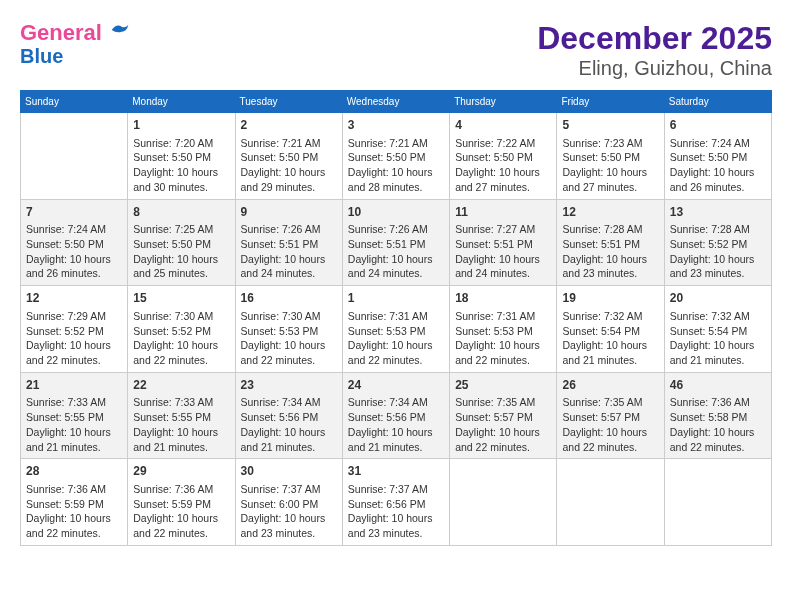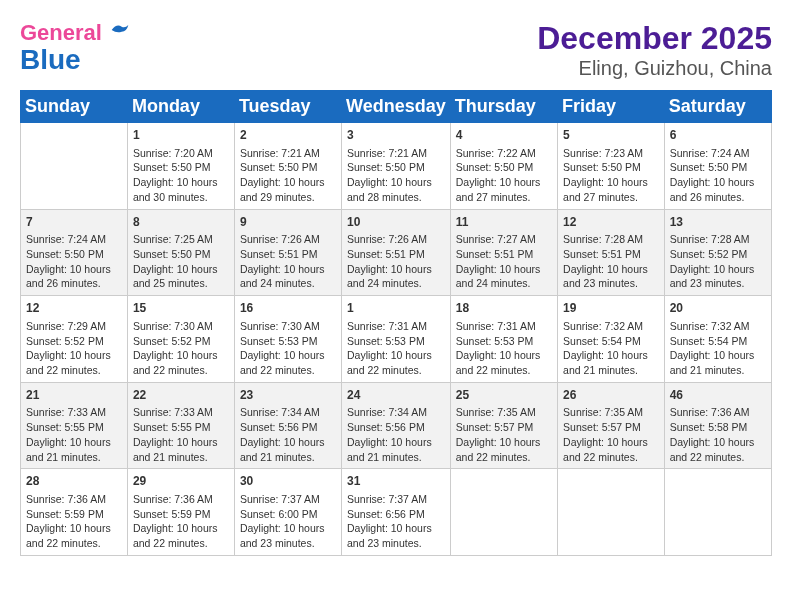--- a/index.html
+++ b/index.html
@@ -49,22 +49,22 @@
     table {
       width: 100%;
       border-collapse: collapse;
       font-size: 10.5px;
     }
     thead tr th {
       background-color: #1a6bbf;
       color: #fff;
       padding: 5px 4px;
       text-align: left;
-      font-size: 18px;
-      font-weight: bold;
+      font-size: 10px;
+      font-weight: normal;
       border: 1px solid #1a6bbf;
     }
     tbody tr td {
       border: 1px solid #ccc;
       padding: 4px 5px;
       vertical-align: top;
       height: 80px;
       width: 108px;
       color: #333;
       line-height: 1.4;
@@ -99,21 +99,21 @@
     <div>
       <div style="display:flex;align-items:center;">
         <div class="logo-text">
           <span>General</span>
           <svg class="logo-icon" viewBox="0 0 24 20">
             <path d="M2 10 Q8 2 14 6 Q18 8 22 4 Q20 12 14 12 Q8 14 2 10Z" fill="#1a6bbf"></path>
           </svg>
         </div>
         <div></div>
       </div>
-      <div class="logo-text" style="color:#1a6bbf;font-size:28px;font-weight:bold;">Blue</div>
+      <div class="logo-text" style="color:#1a6bbf;font-size:20px;font-weight:bold;">Blue</div>
     </div>
   </div>
   <div class="title-block">
     <div class="month-title">December 2025</div>
     <div class="location">Eling, Guizhou, China</div>
   </div>
 </div>
 
 <table>
   <thead>

